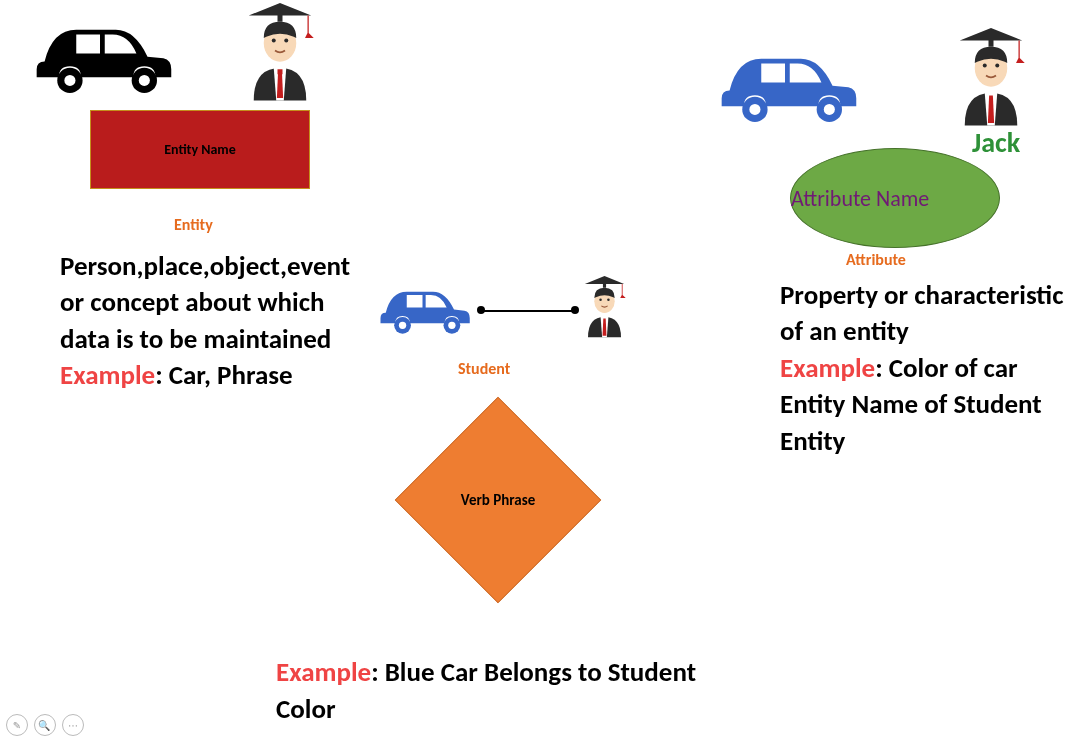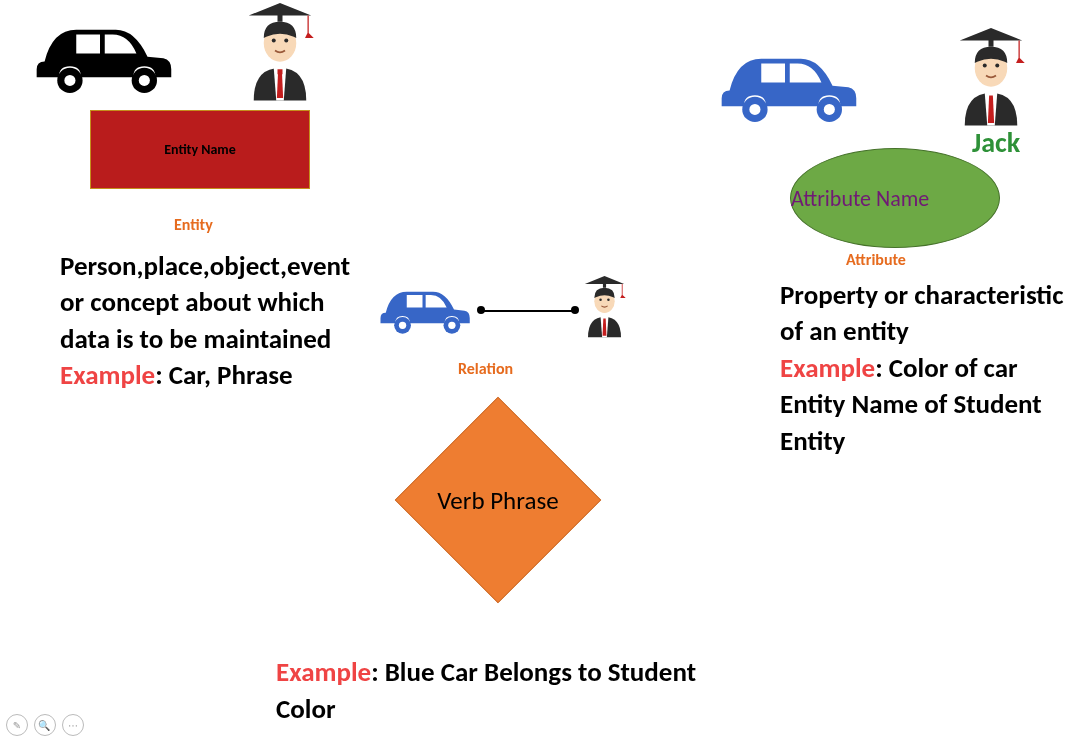--- a/index.html
+++ b/index.html
@@ -50,21 +50,21 @@
     width: 100%;
     height: 100%;
     background: #ee7d31;
     border: 1.5px solid #b75816;
     transform: rotate(45deg) scale(0.73,0.73);
   }
   .diamond-label {
     position: absolute;
     left: 0; top: 0; width: 100%; height: 100%;
     display: flex; align-items: center; justify-content: center;
-    font-size: 25px; font-weight: 400; color: #000; text-align: center;
+    font-size: 15px; font-weight: 700; color: #000; text-align: center;
   }
   .ellipse {
     position: absolute;
     background: #6da945;
     border: 1.5px solid #45712a;
     border-radius: 50%;
     display: flex;
     align-items: center;
     justify-content: flex-start;
     color: #701a75;
@@ -161,21 +161,21 @@
   <path fill="#2a2a2a" d="M10 10 L60 10 L35 0 Z M33 10 L37 10 L37 15 L33 15 Z"></path>
   <path fill="#c41e1e" d="M57 10 L58 10 L58 24 L62 28 L55 28 L57 24 Z"></path>
   <circle cx="30" cy="30" r="1.6" fill="#2a2a2a"></circle>
     <circle cx="40" cy="30" r="1.6" fill="#2a2a2a"></circle>
   <path d="M31 38 Q35 41 39 38" stroke="#9a5a3a" stroke-width="1.3" fill="none"></path>
   <path fill="#2a2a2a" d="M14 78 Q14 52 35 52 Q56 52 56 78 Z"></path>
   <path fill="#fff" d="M30 52 L40 52 L38 78 L32 78 Z"></path>
   <path fill="#c41e1e" d="M33.5 54 L36.5 54 L37.5 76 L32.5 76 Z"></path>
 </svg>
 
-<div class="title" style="left:458px; top:359px;">Relation</div>
+<div class="title" style="left:458px; top:359px;">Student</div>
 
 <div class="diamond-wrap" style="left:398px; top:400px;">
   <div class="diamond"></div>
   <div class="diamond-label">
     <span>Verb Phrase</span>
   </div>
 </div>
 
 <div class="desc" style="left:276px; top:618px; width:480px;">
   <br>

